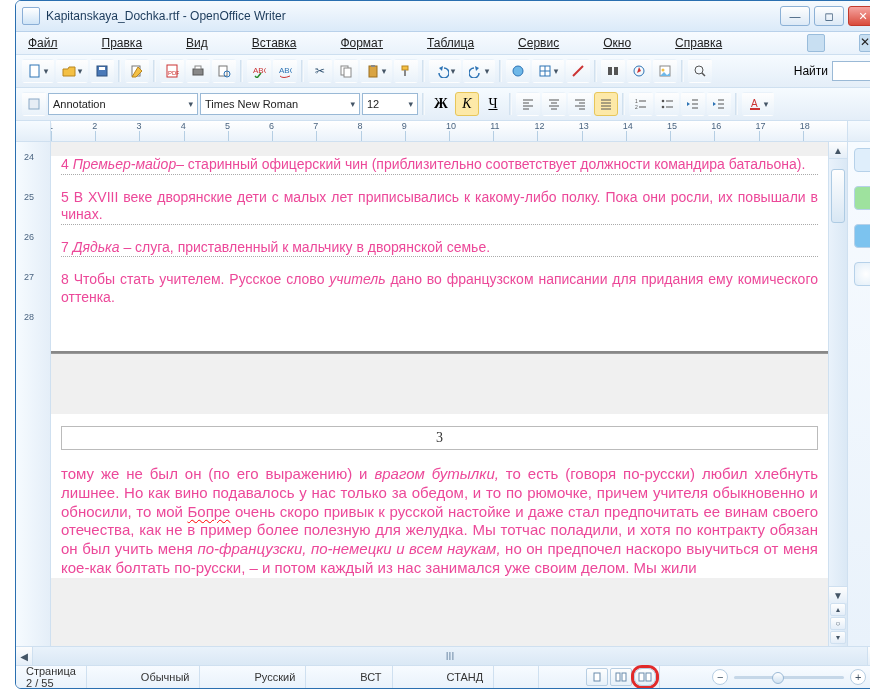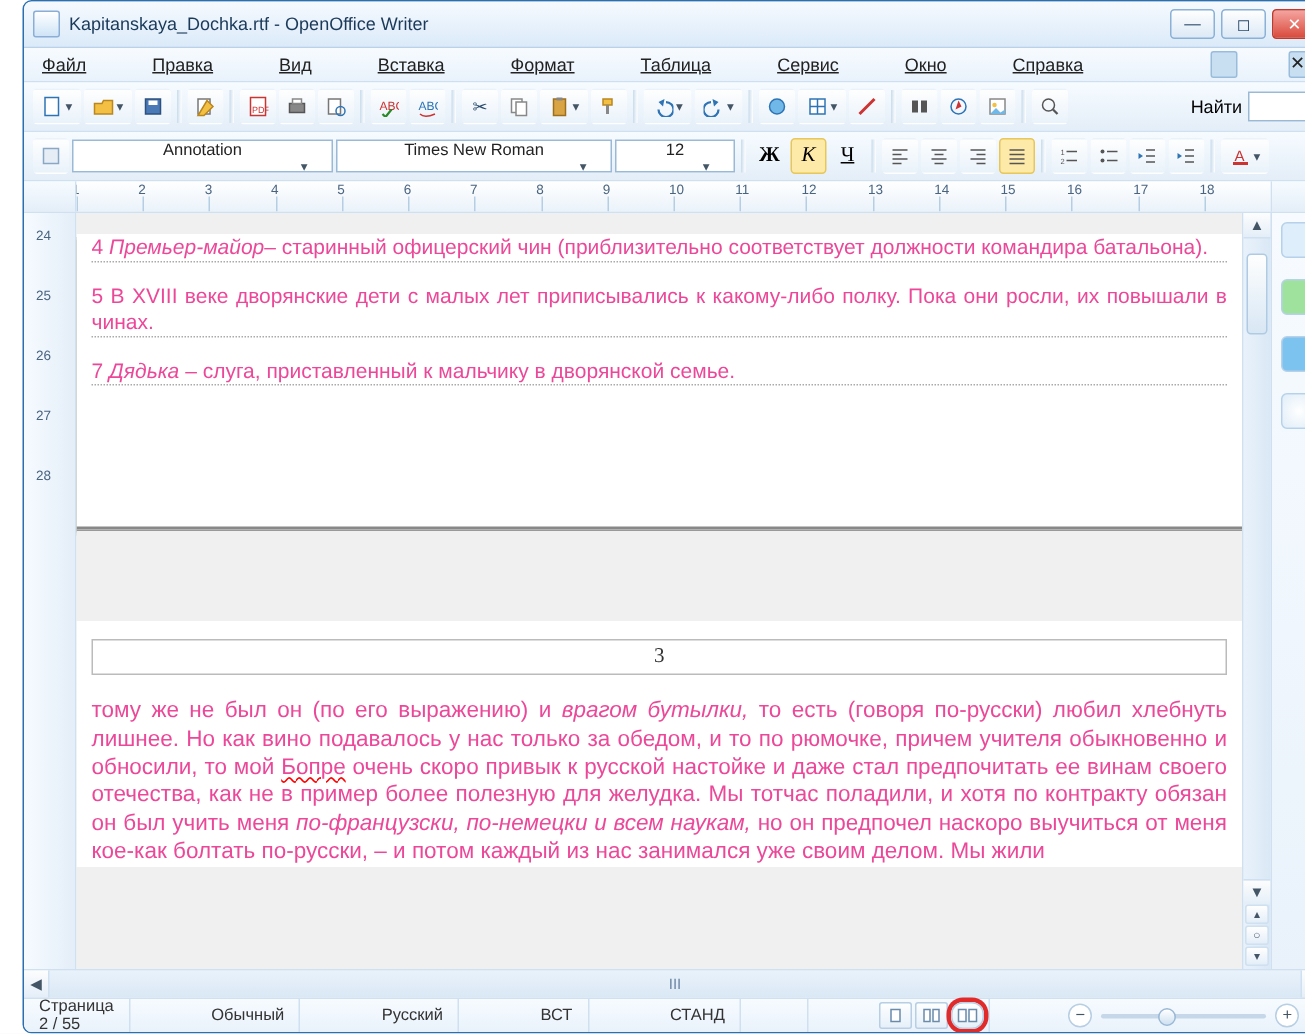--- a/index.html
+++ b/index.html
@@ -21,21 +21,21 @@
 
 
 .toolbar { height: 32px; background: linear-gradient(#f6fbff,#e4eef8); border-bottom:1px solid #cfe0f0; display:flex; align-items:center; padding:0 6px; gap:2px; }
 .tbtn { width:22px; height:22px; border:1px solid transparent; border-radius:3px; display:flex; align-items:center; justify-content:center; font-size:12px; color:#2b4d6d; background: linear-gradient(#fefefe,#e9f2fa); }
 .tbtn svg { display:block; }
 .tbtn.dd { width:30px; }
 .tbtn.dd::after { content:"▾"; font-size:9px; margin-left:2px; color:#456; }
 .tsep { width:3px; height:22px; margin:0 2px; background: linear-gradient(90deg, #c8dbec, #fff); }
 .find-box { margin-left:auto; display:flex; align-items:center; gap:4px; }
 .find-input { width:36px; height:16px; border:1px solid #9ab9d6; background:#fff; padding:1px 4px; font-size:11px;}
-.tb2 .combo { height:20px; border:1px solid #9ab9d6; background:#fff; display:flex; align-items:center; padding:0 16px; font-size:11px; color:#222;flex-direction:column;}
+.tb2 .combo { height:20px; border:1px solid #9ab9d6; background:#fff; display:flex; align-items:center; padding:0 4px; font-size:11px; color:#222;}
 .tb2 .combo .arrow { margin-left:auto; font-size:9px; color:#456;}
 .tb2 .combo.style { width:140px; } .tb2 .combo.font { width:150px; } .tb2 .combo.size { width:46px; }
 .tb2 .fmt { font-family: "Times New Roman", serif; font-size:14px; width:22px; height:22px; display:flex; align-items:center; justify-content:center; border:1px solid transparent; border-radius:3px;}
 .tb2 .fmt.active { background:#fde9a8; border-color:#e7c65a;}
 .tb2 .alignset .tbtn.active { background:#fde9a8; border-color:#e7c65a;}
 
 
 .ruler-row { height:20px; background:#eef5fb; border-bottom:1px solid #cfe0f0; display:flex; align-items:stretch; }
 .ruler-corner { width:34px; border-right:1px solid #cfe0f0; background:linear-gradient(#f6fbff,#e4eef8);}
 .hruler { flex:1; position:relative; background:linear-gradient(#fff,#eaf2fa); font-size:9px; color:#4a6480; overflow:hidden;}
@@ -414,20 +414,21 @@
       <div class="vtick" style="top:130px">27</div>
       <div class="vtick" style="top:170px">28</div>
     </div>
 
     <div class="docwrap">
       <div class="doc">
         <div class="page page1">
           <p class="para note-line"><span>4 </span><i>Премьер-майор</i><span>– старинный офицерский чин (приблизительно соответствует должности командира батальона).</span></p>
           <p class="para note-line">5 В XVIII веке дворянские дети с малых лет приписывались к какому-либо полку. Пока они росли, их повышали в чинах.</p>
           <p class="para note-line"><span>7 </span><i>Дядька</i><span> – слуга, приставленный к мальчику в дворянской семье.</span></p>
+          <p class="para"><span>8 Чтобы стать учителем. Русское слово </span><i>учитель</i><span> дано во французском написании для придания ему комического оттенка.</span></p>
         </div>
         <div class="inter"></div>
         <div class="page page2">
           <div class="pagenum-box">3</div>
           <p class="para">
             <span>тому же не был он (по его выражению) и </span><i>врагом бутылки,</i><span> то есть (говоря по-русски) любил хлебнуть лишнее. Но как вино подавалось у нас только за обедом, и то по рюмочке, причем учителя обыкновенно и обносили, то мой </span><span class="wavy">Бопре</span><span> очень скоро привык к русской настойке и даже стал предпочитать ее винам своего отечества, как не в пример более полезную для желудка. Мы тотчас поладили, и хотя по контракту обязан он был учить меня </span><i>по-французски, по-немецки и всем наукам,</i><span> но он предпочел наскоро выучиться от меня кое-как болтать по-русски, – и потом каждый из нас занимался уже своим делом. Мы жили</span>
           </p>
         </div>
       </div>
     </div>

